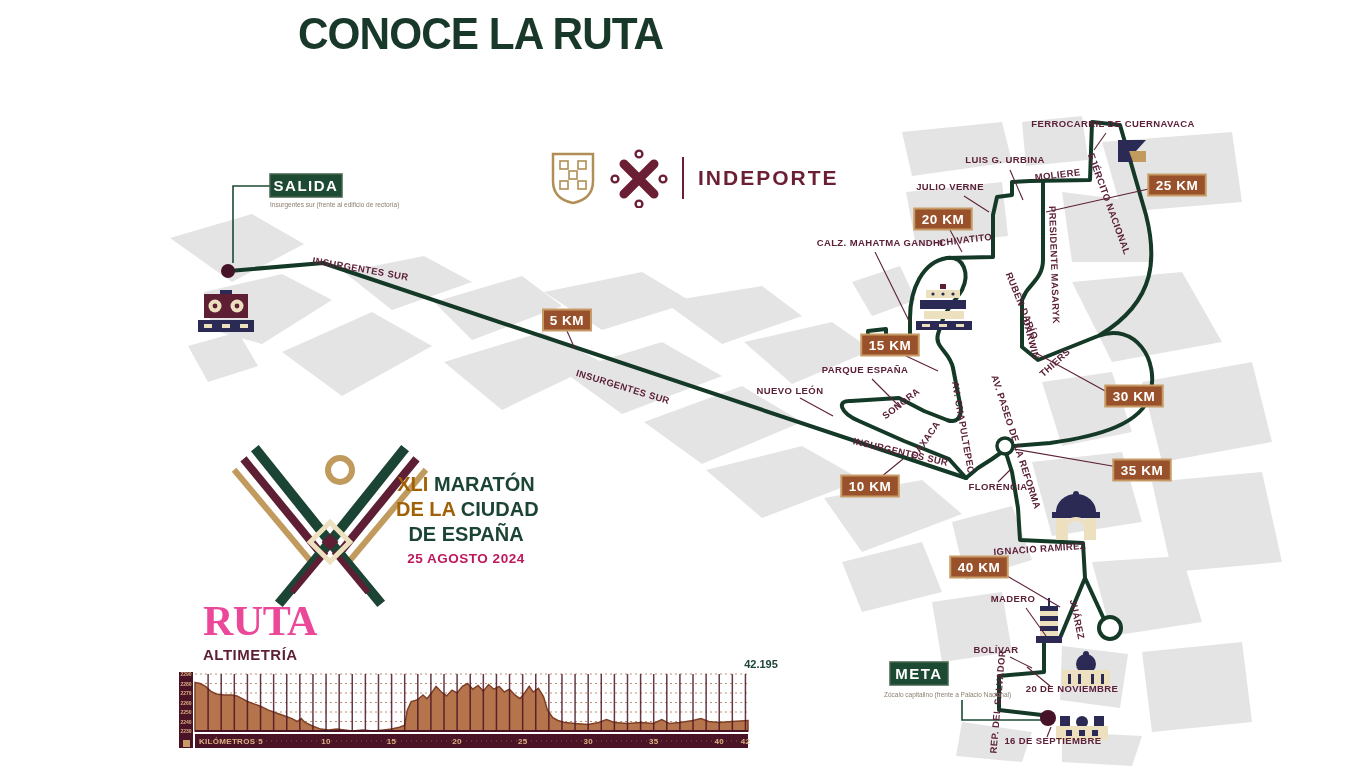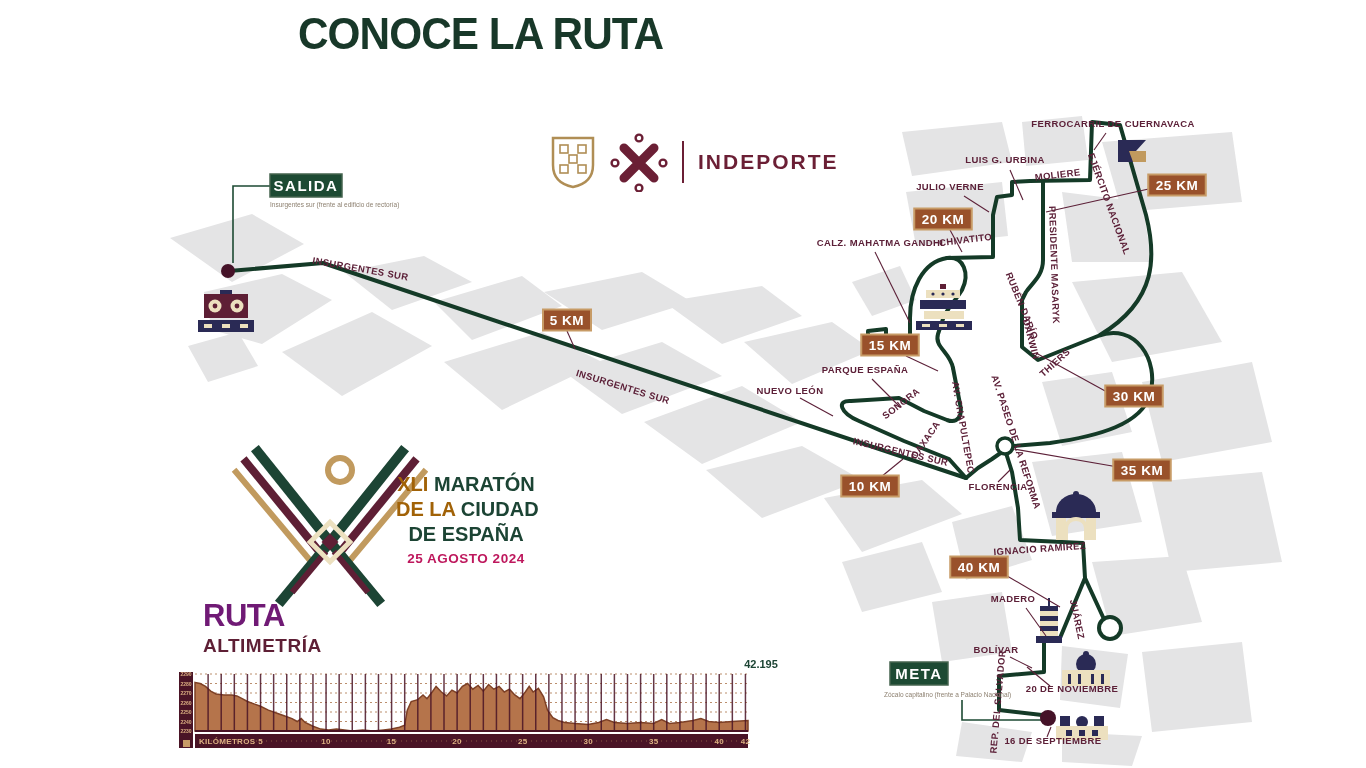--- a/index.html
+++ b/index.html
@@ -1,31 +1,31 @@
 <!DOCTYPE html>
 <html><head>
 <meta charset="utf-8">
 <style>
   html,body{margin:0;padding:0;background:#fff;}
   .stage{position:relative;width:1366px;height:768px;background:#fff;overflow:hidden;
          font-family:"Liberation Sans",sans-serif;}
   .stage > svg{position:absolute;left:0;top:0;}
   .title{position:absolute;left:298px;top:8px;font-size:45px;font-weight:800;
          letter-spacing:-1px;color:#183829;transform:scaleX(.94);transform-origin:left top;}
-  .gov{position:absolute;left:550px;top:132px;display:flex;align-items:center;gap:14px;}
+  .gov{position:absolute;left:550px;top:148px;display:flex;align-items:center;gap:14px;}
   .gov .divider{width:2px;height:42px;background:#6b1f35;}
   .gov .word{font-size:21px;font-weight:800;letter-spacing:2px;color:#6b1f35;}
   .event-text{position:absolute;left:396px;top:472px;width:140px;text-align:center;line-height:1.25;}
   .event-text .row{font-size:20px;font-weight:800;letter-spacing:0;color:#1c4434;white-space:nowrap;}
   .event-text .accent{color:#a16207;}
   .event-text .telcel{font-size:24px;font-weight:800;font-style:italic;color:#232a66;margin-top:2px;}
   .event-text .date{font-size:13.5px;font-weight:800;color:#be185d;margin-top:4px;letter-spacing:.5px;}
   .chart-title{position:absolute;left:203px;top:600px;line-height:1;}
-  .chart-title .t1{font-size:31px;font-weight:800;color:#701a75;letter-spacing:-.5px;}
-  .chart-title .t2{font-size:19px;font-weight:800;color:#5e1f35;margin-top:5px;letter-spacing:.5px;}
+  .chart-title .t1{font-size:42px;font-weight:800;color:#ec4899;letter-spacing:-.5px;font-family:Liberation Serif, serif;}
+  .chart-title .t2{font-size:15px;font-weight:800;color:#5e1f35;margin-top:5px;letter-spacing:.5px;}
   
   text{font-family:"Liberation Sans",sans-serif;}
   .street{font-size:9.5px;font-weight:700;fill:#5c2038;letter-spacing:.4px;}
   .km{font-size:13.5px;font-weight:800;fill:#ffffff;letter-spacing:.5px;}
   .boxlabel{font-size:15px;font-weight:800;fill:#ffffff;letter-spacing:1.5px;}
   .desc{font-size:6.5px;font-weight:400;fill:#8d8070;}
   .axis{font-size:8px;font-weight:700;fill:#dcb183;letter-spacing:.3px;}
   .yaxis{font-size:5px;font-weight:700;fill:#dcb183;}
   .total{font-size:11px;font-weight:800;fill:#1c4434;}
 </style>

